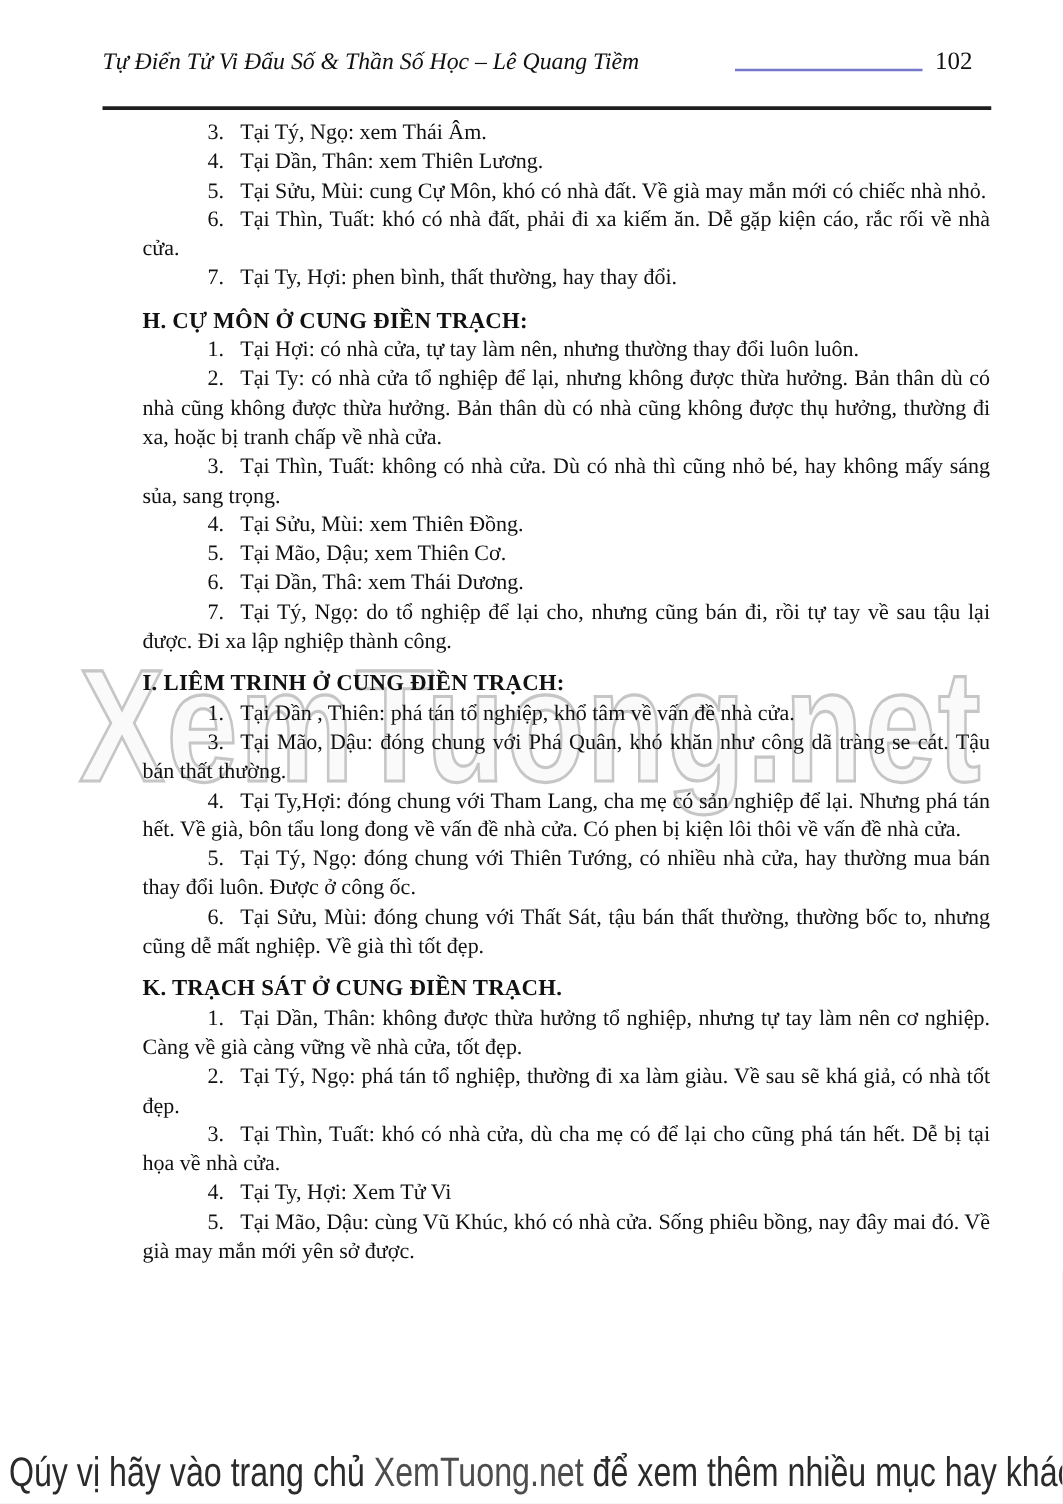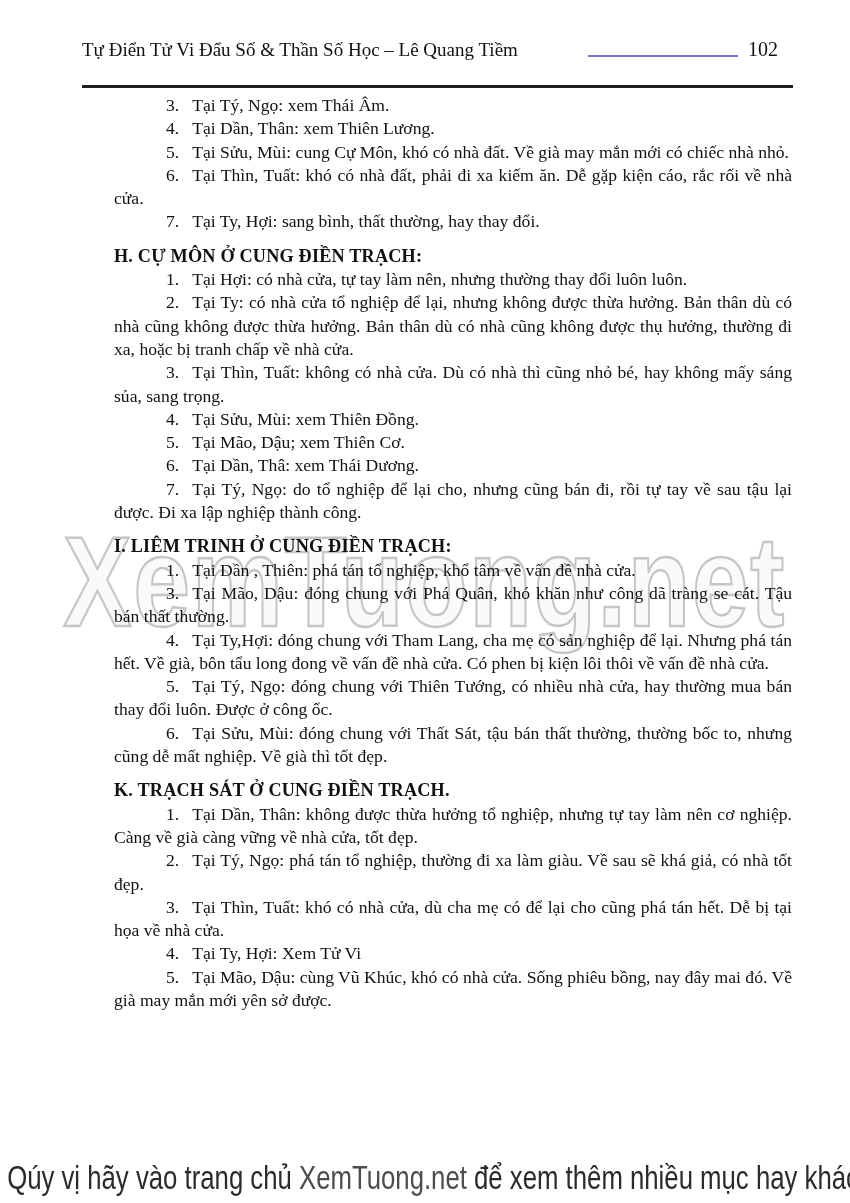--- a/index.html
+++ b/index.html
@@ -16,21 +16,21 @@
     color: #111111;
   }
   
   .header {
     display: flex;
     align-items: baseline;
     padding: 38px 72px 0 82px;
     font-size: 19px;
     line-height: 23px;
   }
-  .header-title { white-space: nowrap; }
+  .header-title { white-space: nowrap; font-style: italic; }
   .header-underline {
     width: 150px;
     border-bottom: 2px solid #7577cb;
     align-self: flex-end;
     margin: 0 10px 4px auto;
   }
   .page-num { font-size: 20px; }
   .rule {
     margin: 24px 57px 0 82px;
     border-top: 3px solid #1f1f1f;
@@ -119,21 +119,21 @@
   </div>
 
   <div class="rule"></div>
 
   <div class="content">
       <section>
         <p class="item"><span class="num">3.</span><span>Tại Tý, Ngọ: xem Thái Âm.</span></p>
         <p class="item"><span class="num">4.</span><span>Tại Dần, Thân: xem Thiên Lương.</span></p>
         <p class="item"><span class="num">5.</span><span>Tại Sửu, Mùi: cung Cự Môn, khó có nhà đất. Về già may mắn mới có chiếc nhà nhỏ.</span></p>
         <p class="item"><span class="num">6.</span><span>Tại Thìn, Tuất: khó có nhà đất, phải đi xa kiếm ăn. Dễ gặp kiện cáo, rắc rối về nhà cửa.</span></p>
-        <p class="item"><span class="num">7.</span><span>Tại Ty, Hợi: sang bình, thất thường, hay thay đổi.</span></p>
+        <p class="item"><span class="num">7.</span><span>Tại Ty, Hợi: phen bình, thất thường, hay thay đổi.</span></p>
       </section>
       <section>
         <h2 class="sec-heading">H. CỰ MÔN Ở CUNG ĐIỀN TRẠCH:</h2>
         <p class="item"><span class="num">1.</span><span>Tại Hợi: có nhà cửa, tự tay làm nên, nhưng thường thay đổi luôn luôn.</span></p>
         <p class="item"><span class="num">2.</span><span>Tại Ty: có nhà cửa tổ nghiệp để lại, nhưng không được thừa hưởng. Bản thân dù có nhà cũng không được thừa hưởng. Bản thân dù có nhà cũng không được thụ hưởng, thường đi xa, hoặc bị tranh chấp về nhà cửa.</span></p>
         <p class="item"><span class="num">3.</span><span>Tại Thìn, Tuất: không có nhà cửa. Dù có nhà thì cũng nhỏ bé, hay không mấy sáng sủa, sang trọng.</span></p>
         <p class="item"><span class="num">4.</span><span>Tại Sửu, Mùi: xem Thiên Đồng.</span></p>
         <p class="item"><span class="num">5.</span><span>Tại Mão, Dậu; xem Thiên Cơ.</span></p>
         <p class="item"><span class="num">6.</span><span>Tại Dần, Thâ: xem Thái Dương.</span></p>
         <p class="item"><span class="num">7.</span><span>Tại Tý, Ngọ: do tổ nghiệp để lại cho, nhưng cũng bán đi, rồi tự tay về sau tậu lại được. Đi xa lập nghiệp thành công.</span></p>

